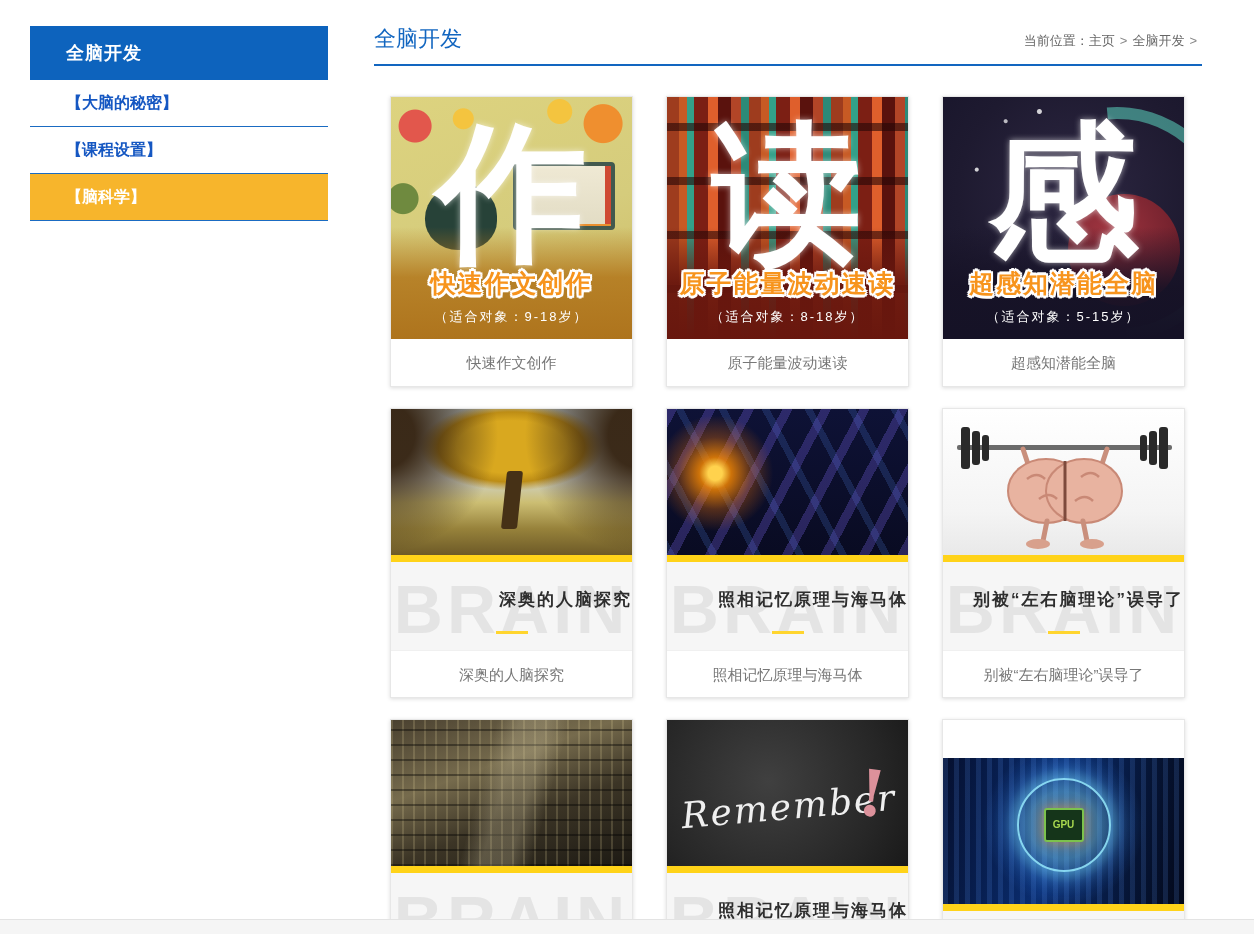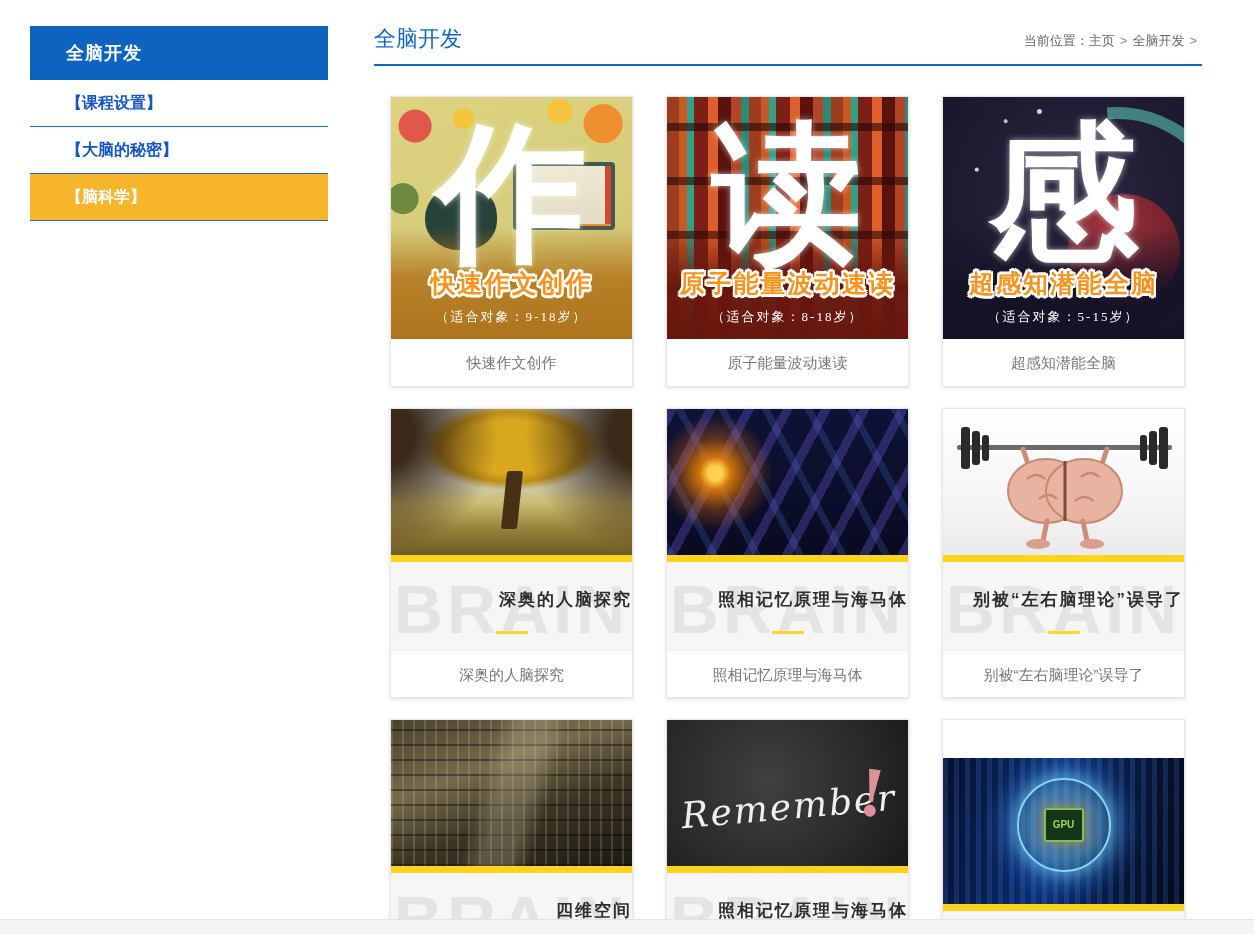--- a/index.html
+++ b/index.html
@@ -33,21 +33,21 @@
   .poster-img { position:relative; height:242px; overflow:hidden; }
   .big-char { position:absolute; top:14px; left:0; right:0; text-align:center;
     font-size:150px; line-height:1.1; font-weight:bold; color:#fff;
     text-shadow:0 0 6px rgba(255,255,255,.6); z-index:3; }
   .poster-overlay { position:absolute; left:0; right:0; bottom:0; height:112px; z-index:2; }
   .banner { position:absolute; left:0; right:0; bottom:39px; text-align:center; z-index:4;
     font-size:25px; font-weight:bold; letter-spacing:2px; color:#f7941d;
     text-shadow:-2px -2px 0 #fff,-2px 0 0 #fff,-2px 2px 0 #fff,0 -2px 0 #fff,
       0 2px 0 #fff,2px -2px 0 #fff,2px 0 0 #fff,2px 2px 0 #fff,0 3px 0 #fff,0 -3px 0 #fff; }
   .age { position:absolute; left:0; right:0; bottom:13px; text-align:center; z-index:4;
-    font-size:13px; color:#fff; letter-spacing:2px;font-family:Liberation Serif, serif; }
+    font-size:13px; color:#fff; letter-spacing:2px; }
   .caption { height:47px; line-height:47px; text-align:center; color:#777; font-size:15px; background:#fff; }
 
   
   .article-img { position:relative; height:146px; overflow:hidden; }
   .stripe { height:7px; background:#ffd319; }
   .title-area { position:relative; height:88px; background:#f6f6f6; overflow:hidden; text-align:right; }
   .watermark { position:absolute; top:50%; left:50%; transform:translate(-50%,-46%);
     font-size:68px; font-weight:bold; color:#e4e4e4; letter-spacing:4px; white-space:nowrap; z-index:1; }
   .article-title { position:relative; z-index:2; padding-top:26px; font-size:17px;
     font-weight:bold; color:#2e2e2e; letter-spacing:2px; }
@@ -133,22 +133,22 @@
 
   
   .footer-strip { position:absolute; left:0; right:0; bottom:0; height:15px;
     background:#f5f5f5; border-top:1px solid #e3e3e3; z-index:50; }
 </style>
 </head>
 <body>
 
 <div class="sidebar">
   <div class="sidebar-header">全脑开发</div>
+  <div class="sidebar-item">【大脑的秘密】</div>
   <div class="sidebar-item">【课程设置】</div>
-  <div class="sidebar-item">【大脑的秘密】</div>
   <div class="sidebar-item active">【脑科学】</div>
 </div>
 
 <div class="main">
 
   <div class="main-header">
     <div class="main-title">全脑开发</div>
     <div class="breadcrumb">
       <span>当前位置：</span><a>主页</a><span class="crumb-sep">&gt;</span><a>全脑开发</a><span class="crumb-sep">&gt;</span>
     </div>
@@ -238,21 +238,20 @@
         <div class="divider"></div>
       </div>
       <div class="caption-b">别被“左右脑理论”误导了</div>
     </div>
 
     <div class="card">
       <div class="article-img theme-tesseract"></div>
       <div class="stripe"></div>
       <div class="title-area">
         <div class="watermark">BRAIN</div>
-        <div class="article-title">四维空间</div>
 
       </div>
     </div>
 
     <div class="card">
       <div class="article-img theme-chalkboard">
         <span class="chalk-word">Remember</span>
         <span class="chalk-mark">!</span>
       </div>
       <div class="stripe"></div>

